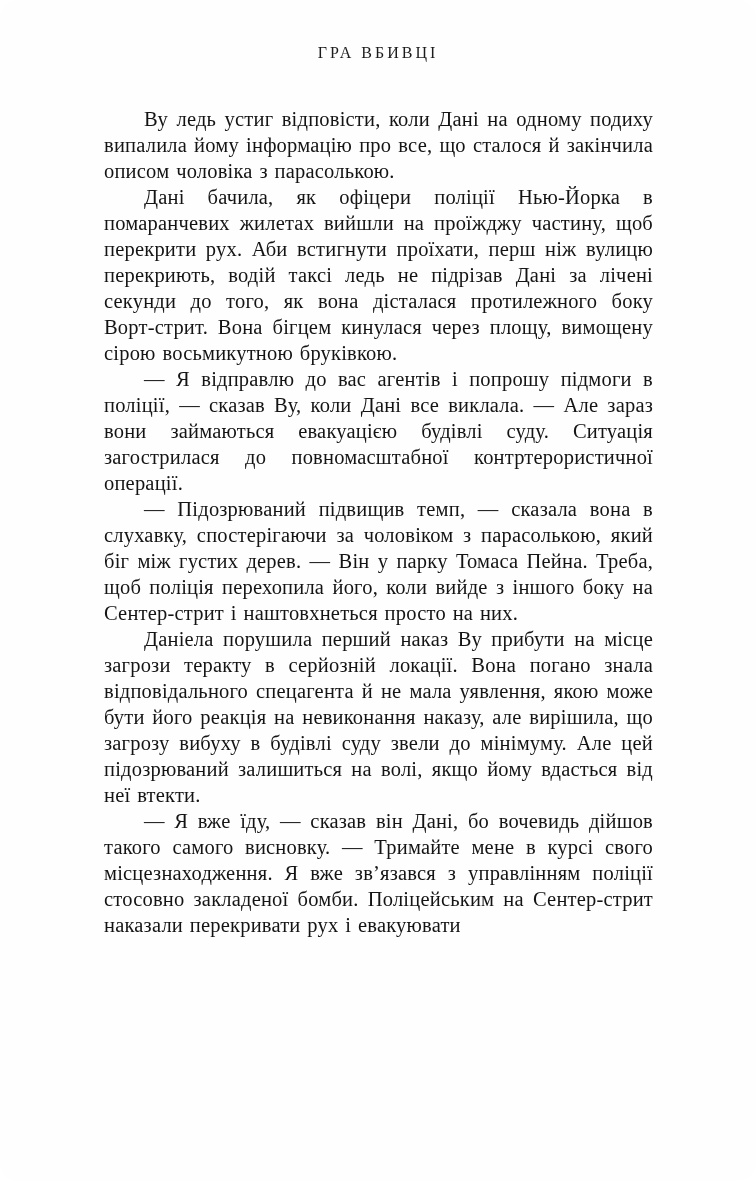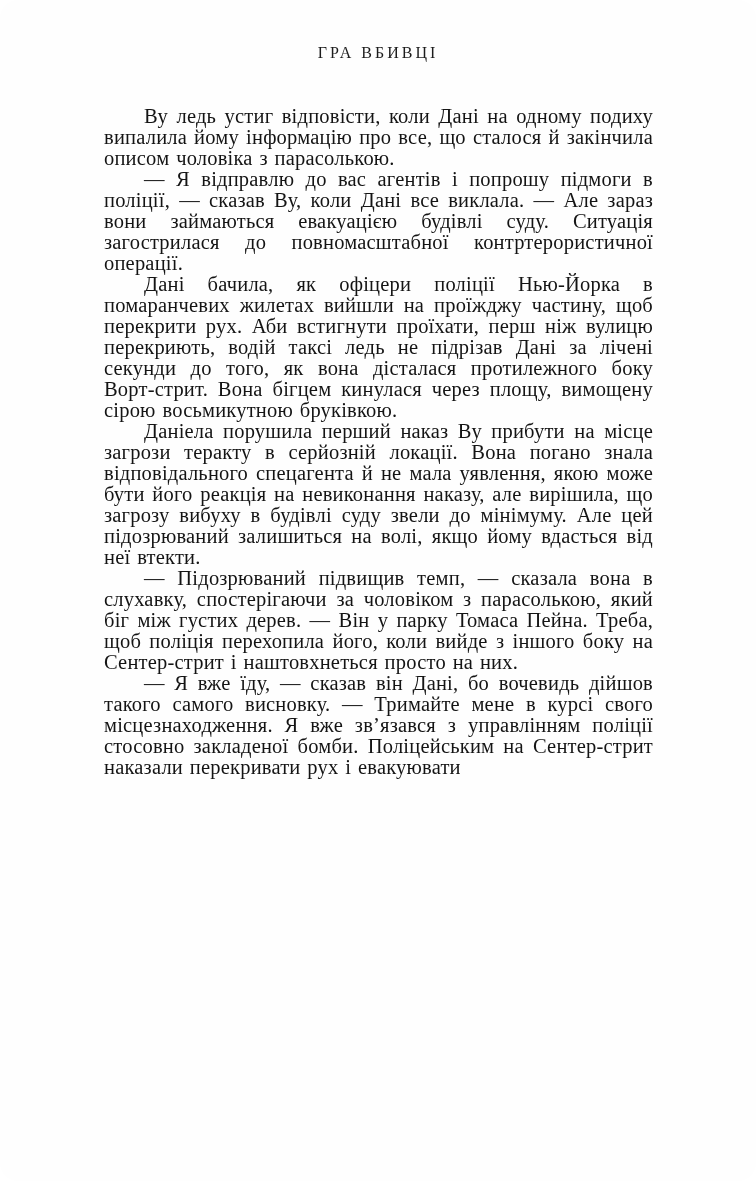--- a/index.html
+++ b/index.html
@@ -30,21 +30,21 @@
   }
   .text-block {
     position: absolute;
     top: 106px;
     left: 104px;
     width: 549px;
   }
   .text-block p {
     margin: 0;
     font-size: 20.5px;
-    line-height: 21px;
+    line-height: 26px;
     text-align: justify;
     text-indent: 40px;
     letter-spacing: 0.2px;
     word-spacing: 1.5px;
     color: #141414;
   }
   .page-number {
     position: absolute;
     bottom: 48px;
     left: 0;
@@ -56,21 +56,21 @@
 </style>
 </head>
 <body>
 
 <div class="page">
 
   <div class="running-header">ГРА ВБИВЦІ</div>
 
   <div class="text-block">
     <p>Ву ледь устиг відповісти, коли Дані на одному подиху випалила йому інформацію про все, що сталося й закінчила описом чоловіка з парасолькою.</p>
+    <p>Дані бачила, як офіцери поліції Нью-Йорка в помаранчевих жилетах вийшли на проїжджу частину, щоб перекрити рух. Аби встигнути проїхати, перш ніж вулицю перекриють, водій таксі ледь не підрізав Дані за лічені секунди до того, як вона дісталася протилежного боку Ворт-стрит. Вона бігцем кинулася через площу, вимощену сірою восьмикутною бруківкою.</p>
     <p>— Я відправлю до вас агентів і попрошу підмоги в поліції, — сказав Ву, коли Дані все виклала. — Але зараз вони займаються евакуацією будівлі суду. Ситуація загострилася до повномасштабної контртерористичної операції.</p>
-    <p>Дані бачила, як офіцери поліції Нью-Йорка в помаранчевих жилетах вийшли на проїжджу частину, щоб перекрити рух. Аби встигнути проїхати, перш ніж вулицю перекриють, водій таксі ледь не підрізав Дані за лічені секунди до того, як вона дісталася протилежного боку Ворт-стрит. Вона бігцем кинулася через площу, вимощену сірою восьмикутною бруківкою.</p>
+    <p>— Підозрюваний підвищив темп, — сказала вона в слухавку, спостерігаючи за чоловіком з парасолькою, який біг між густих дерев. — Він у парку Томаса Пейна. Треба, щоб поліція перехопила його, коли вийде з іншого боку на Сентер-стрит і наштовхнеться просто на них.</p>
     <p>Даніела порушила перший наказ Ву прибути на місце загрози теракту в серйозній локації. Вона погано знала відповідального спецагента й не мала уявлення, якою може бути його реакція на невиконання наказу, але вирішила, що загрозу вибуху в будівлі суду звели до мінімуму. Але цей підозрюваний залишиться на волі, якщо йому вдасться від неї втекти.</p>
-    <p>— Підозрюваний підвищив темп, — сказала вона в слухавку, спостерігаючи за чоловіком з парасолькою, який біг між густих дерев. — Він у парку Томаса Пейна. Треба, щоб поліція перехопила його, коли вийде з іншого боку на Сентер-стрит і наштовхнеться просто на них.</p>
     <p>— Я вже їду, — сказав він Дані, бо вочевидь дійшов такого самого висновку. — Тримайте мене в курсі свого місцезнаходження. Я вже зв’язався з управлінням поліції стосовно закладеної бомби. Поліцейським на Сентер-стрит наказали перекривати рух і евакуювати</p>
   </div>
 
 
 </div>
 
 </body></html>

